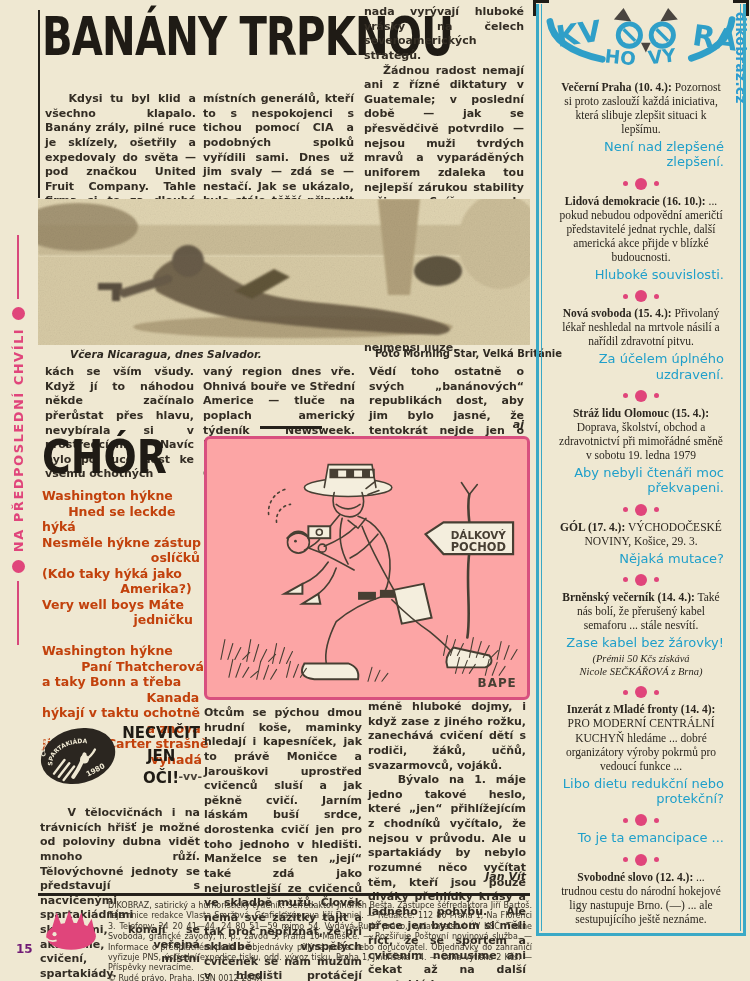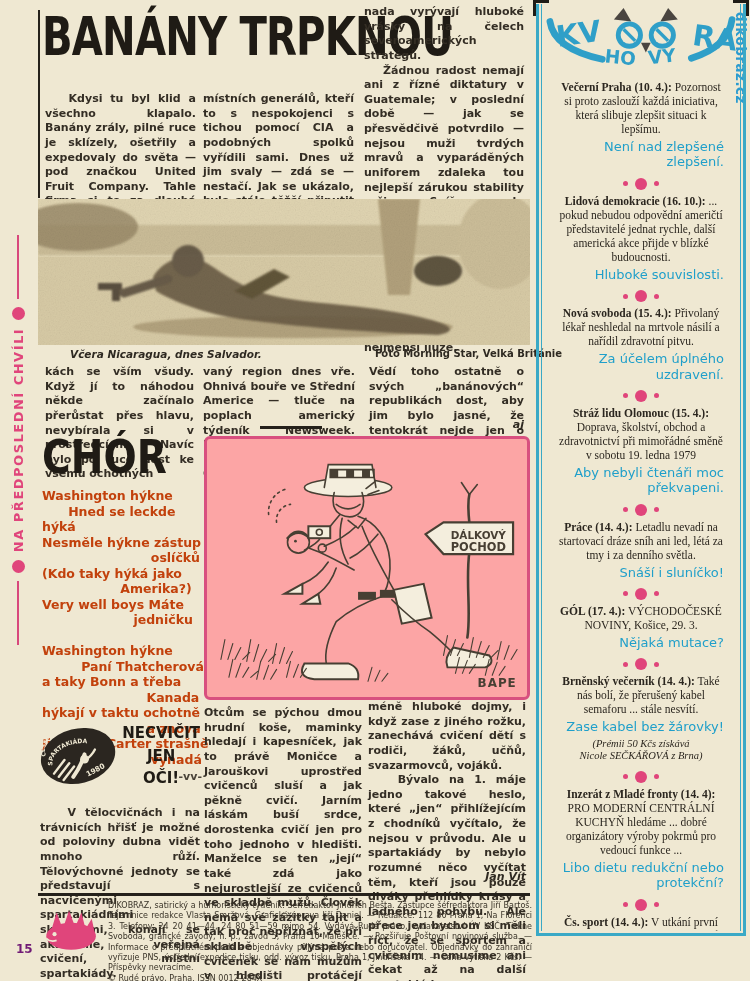--- a/index.html
+++ b/index.html
@@ -333,30 +333,20 @@
             <div class="s-sep">
               <span class="dot-s"></span>
               <span class="dot-b"></span>
               <span class="dot-s"></span>
             </div>
             <p class="s-quote"><b>Stráž lidu Olomouc (15. 4.):</b> <span>Doprava, školství, obchod a zdravotnictví při mimořádné směně v sobotu 19. ledna 1979</span></p>
             <p class="s-comment">Aby nebyli čtenáři moc překvapeni.</p>
 
           </div>
 
-          <div class="s-item">
-            <div class="s-sep">
-              <span class="dot-s"></span>
-              <span class="dot-b"></span>
-              <span class="dot-s"></span>
-            </div>
-            <p class="s-quote"><b>Práce (14. 4.):</b> <span>Letadlu nevadí na startovací dráze sníh ani led, létá za tmy i za denního světla.</span></p>
-            <p class="s-comment">Snáší i sluníčko!</p>
-
-          </div>
 
           <div class="s-item">
             <div class="s-sep">
               <span class="dot-s"></span>
               <span class="dot-b"></span>
               <span class="dot-s"></span>
             </div>
             <p class="s-quote"><b>GÓL (17. 4.):</b> <span>VÝCHODOČESKÉ NOVINY, Košice, 29. 3.</span></p>
             <p class="s-comment">Nějaká mutace?</p>
 
@@ -384,21 +374,20 @@
             <p class="s-comment">Libo dietu redukční nebo protekční?</p>
 
           </div>
 
           <div class="s-item">
             <div class="s-sep">
               <span class="dot-s"></span>
               <span class="dot-b"></span>
               <span class="dot-s"></span>
             </div>
-            <p class="s-quote"><b>Čs. sport (14. 4.):</b> <span>V utkání první ligy žen v pozemním hokeji mužů ...</span></p>
             <p class="s-comment">To je ta emancipace ...</p>
 
           </div>
 
           <div class="s-item">
             <div class="s-sep">
               <span class="dot-s"></span>
               <span class="dot-b"></span>
               <span class="dot-s"></span>
             </div>

